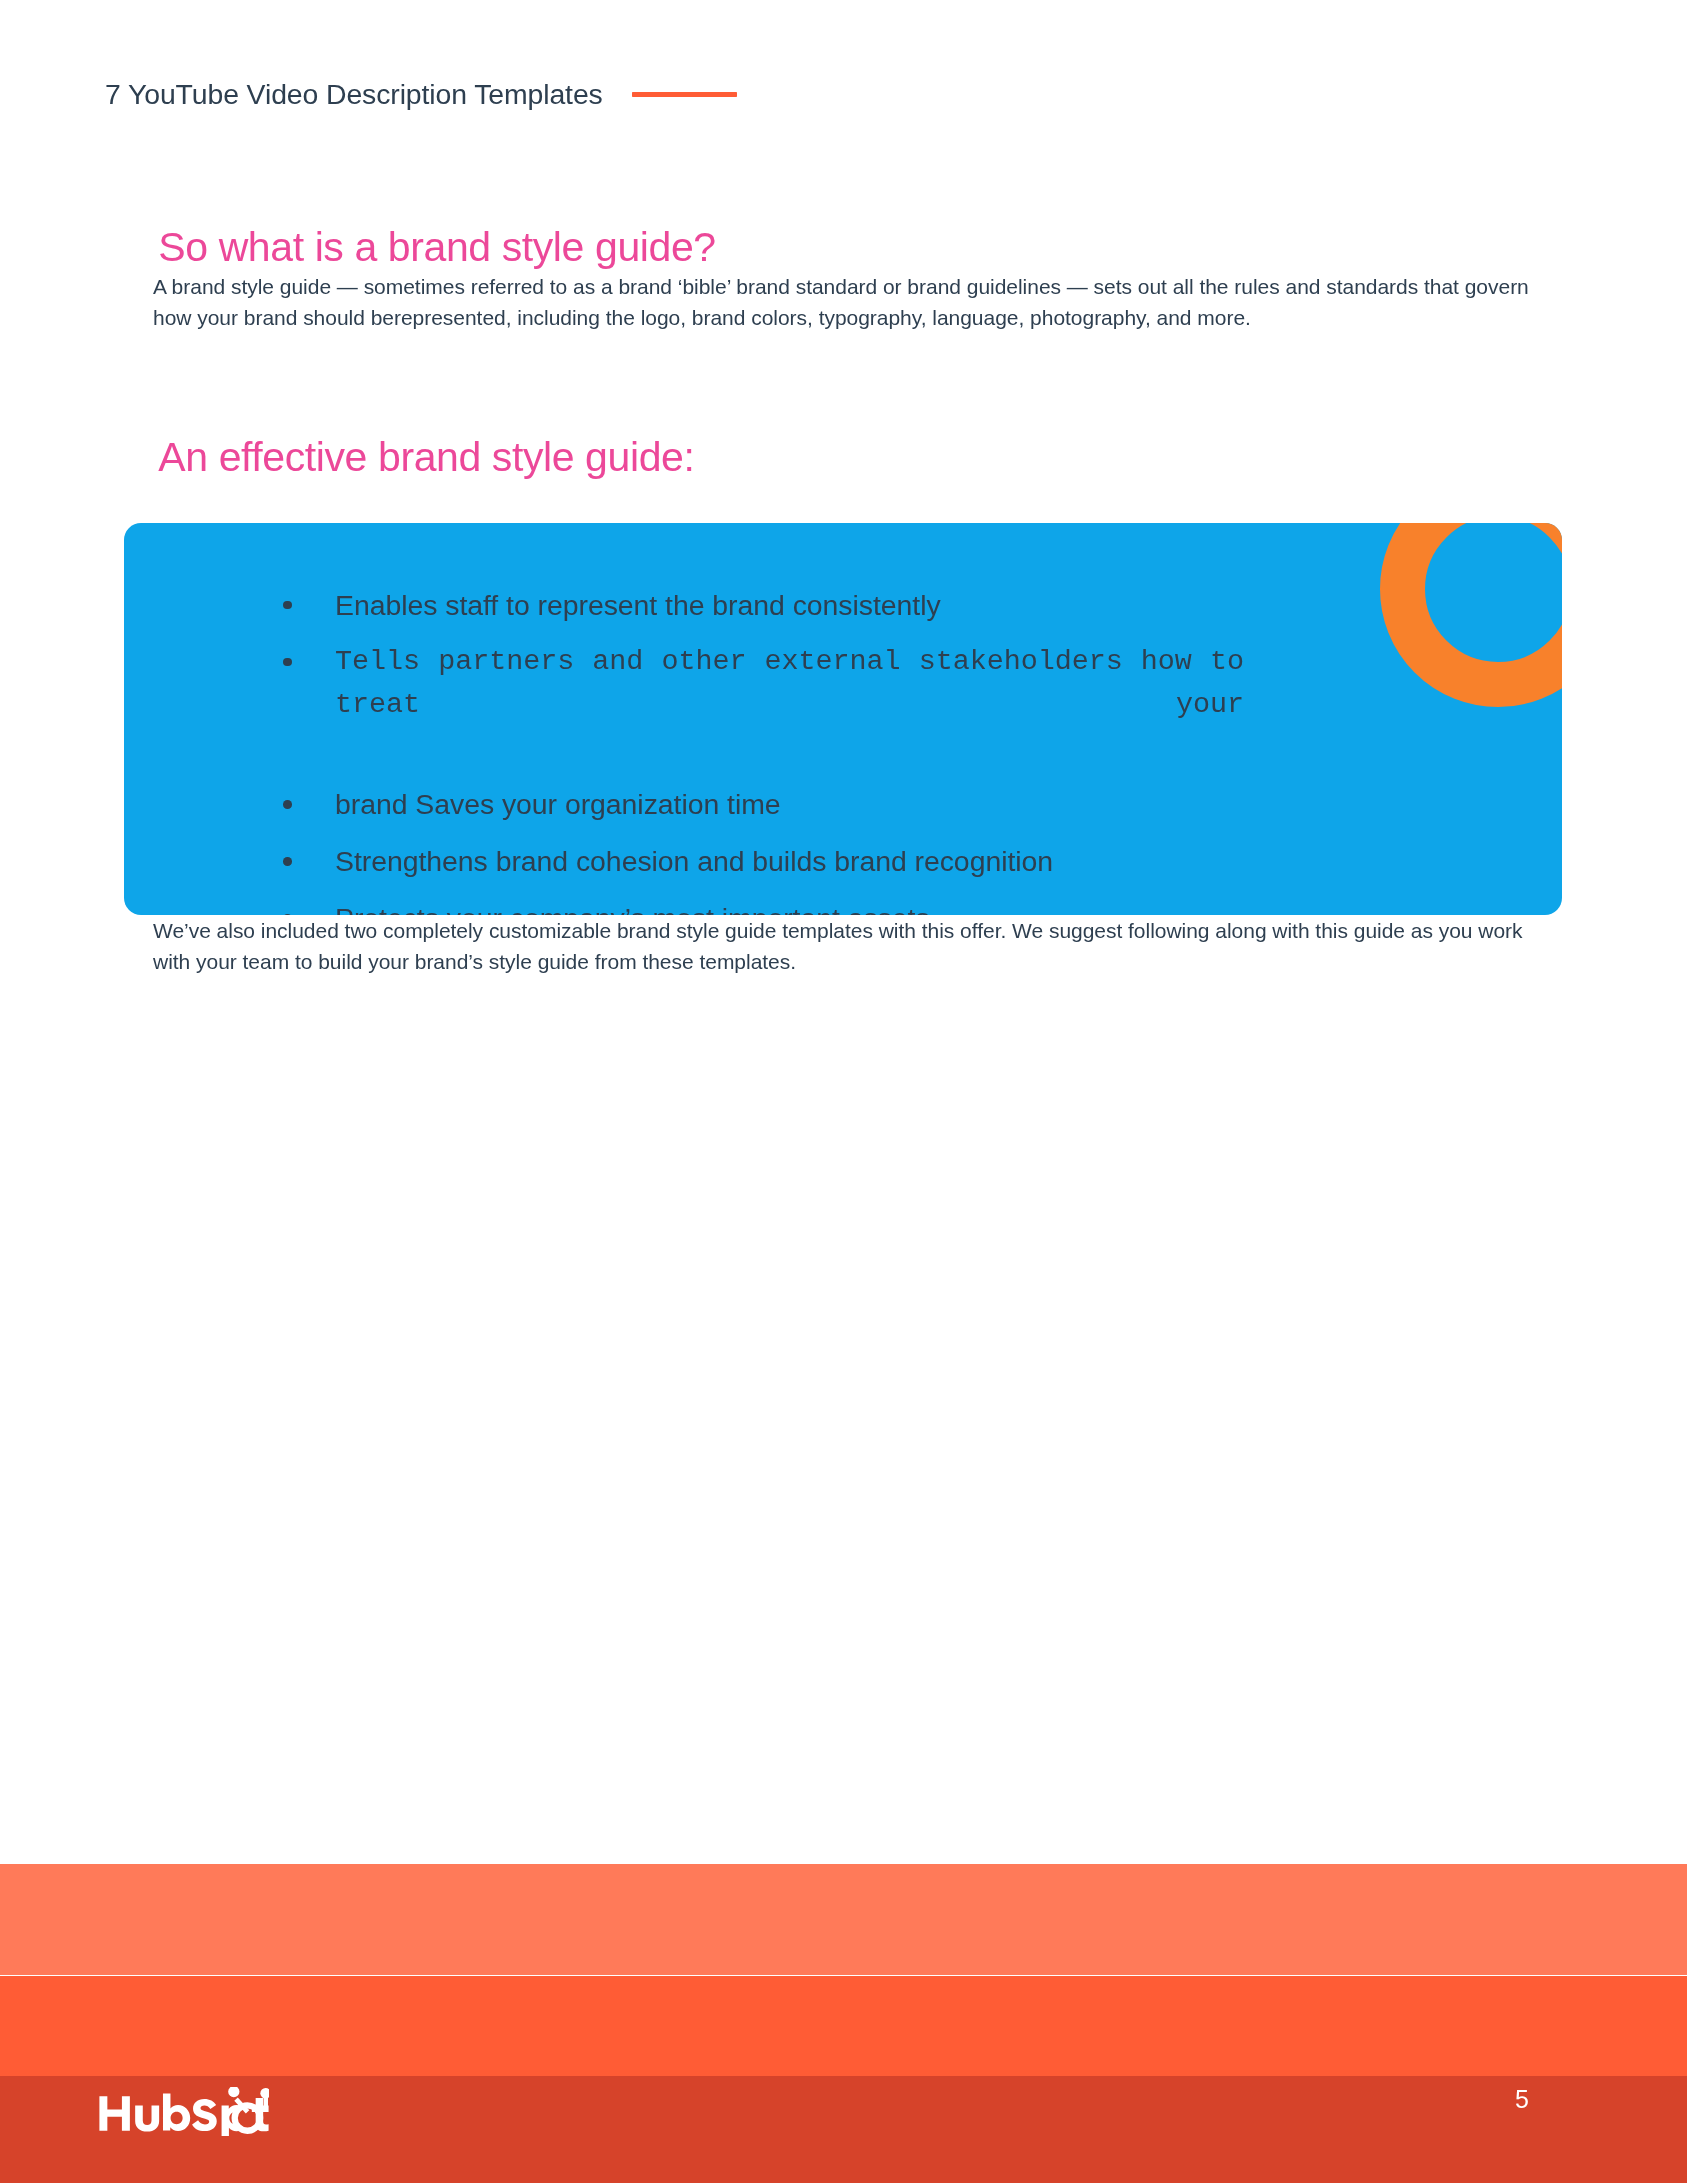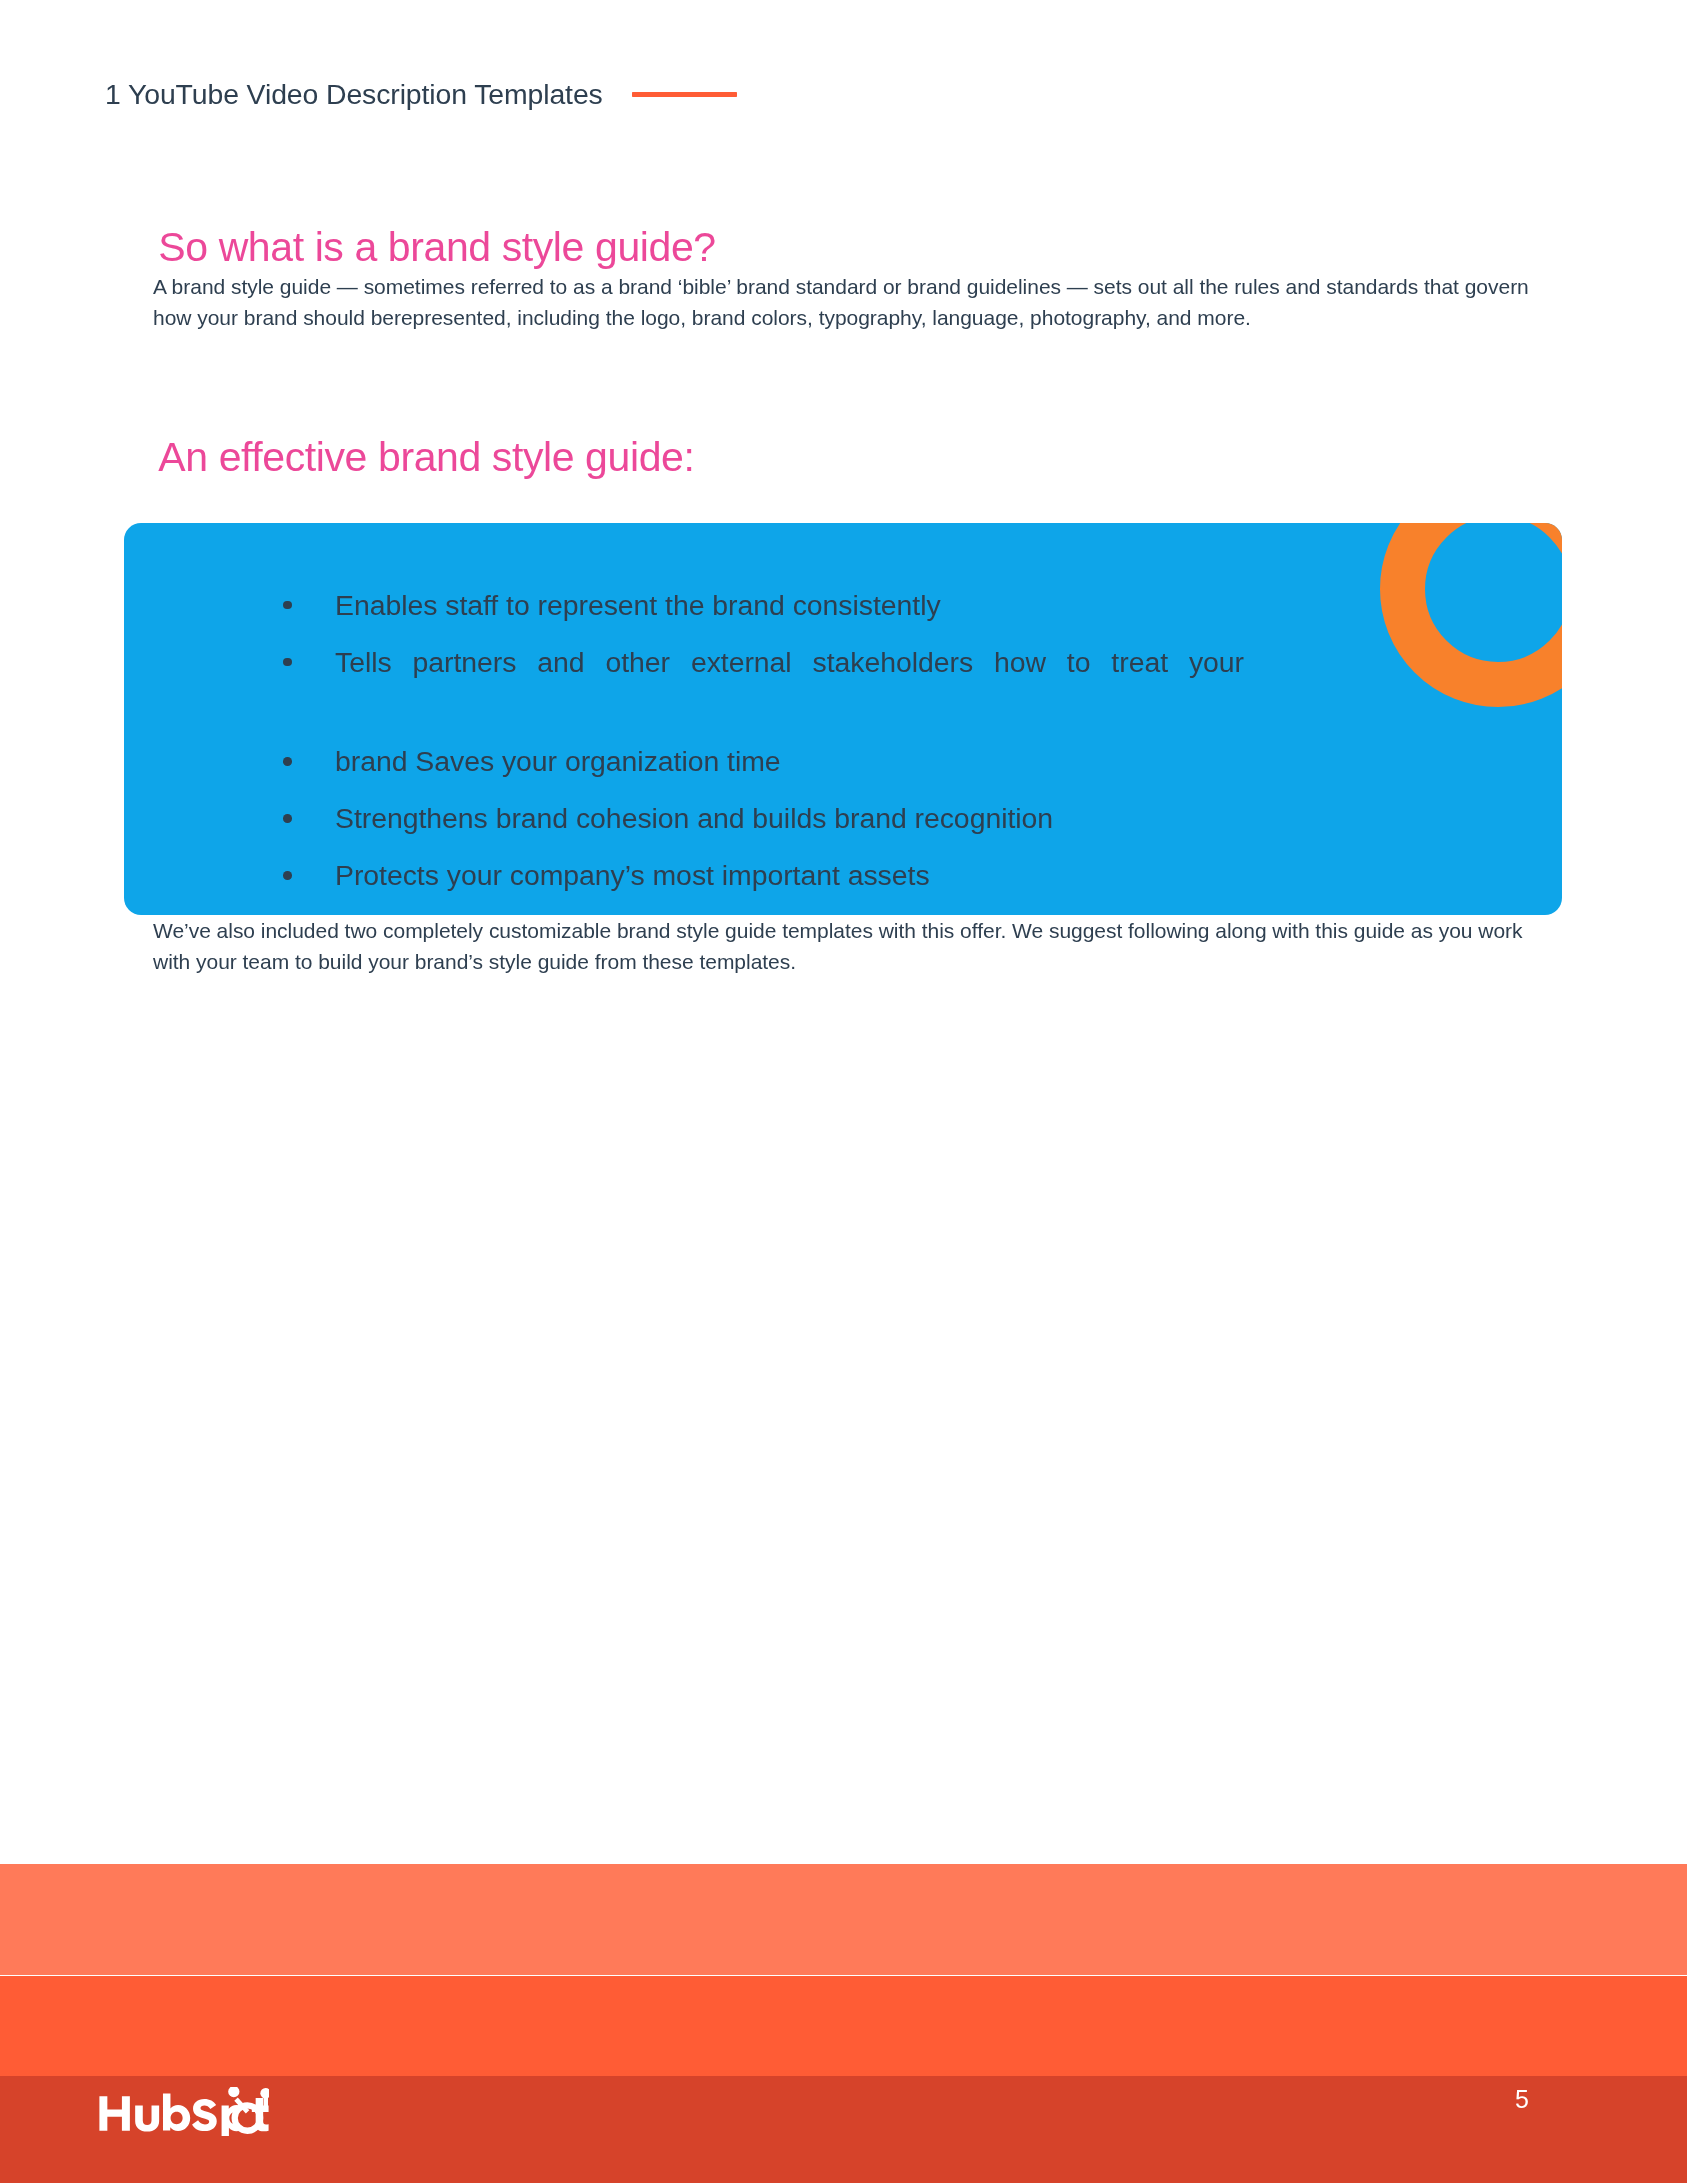--- a/index.html
+++ b/index.html
@@ -110,21 +110,21 @@
   .bullet-item {
     position: relative;
     padding-left: 52px;
     font-size: 28.4px;
     line-height: 1.51;
     color: #2E3F50;
     letter-spacing: -0.03px;
     margin-bottom: 14px;
   }
   .bullet-item:last-child { margin-bottom: 0; }
-  .bullet-item.justified-item { text-align: justify; }
+  .bullet-item.justified-item { text-align: justify; font-family: Liberation Mono, monospace; }
   .bullet-item.justified-item::after {
     content: "";
     display: inline-block;
     width: 100%;
   }
   .bullet-dot {
     position: absolute;
     left: 0;
     top: 17px;
     width: 8.6px;
@@ -160,21 +160,21 @@
     color: #ffffff;
     letter-spacing: 0.3px;
   }
 </style>
 </head>
 <body>
 
 <div class="page">
 
   <div class="running-header">
-    <div class="running-header-title">1 YouTube Video Description Templates</div>
+    <div class="running-header-title">7 YouTube Video Description Templates</div>
     <div class="header-rule"></div>
   </div>
 
   <div class="content">
 
     <div class="heading-1-wrap">
       <h2 class="section-heading">So what is a brand style guide?</h2>
     </div>
 
     <p class="body-copy para-1">A brand style guide — sometimes referred to as a brand ‘bible’ brand standard or brand guidelines — sets out all the rules and standards that govern how your brand should berepresented, including the logo, brand colors, typography, language, photography, and more.</p>

